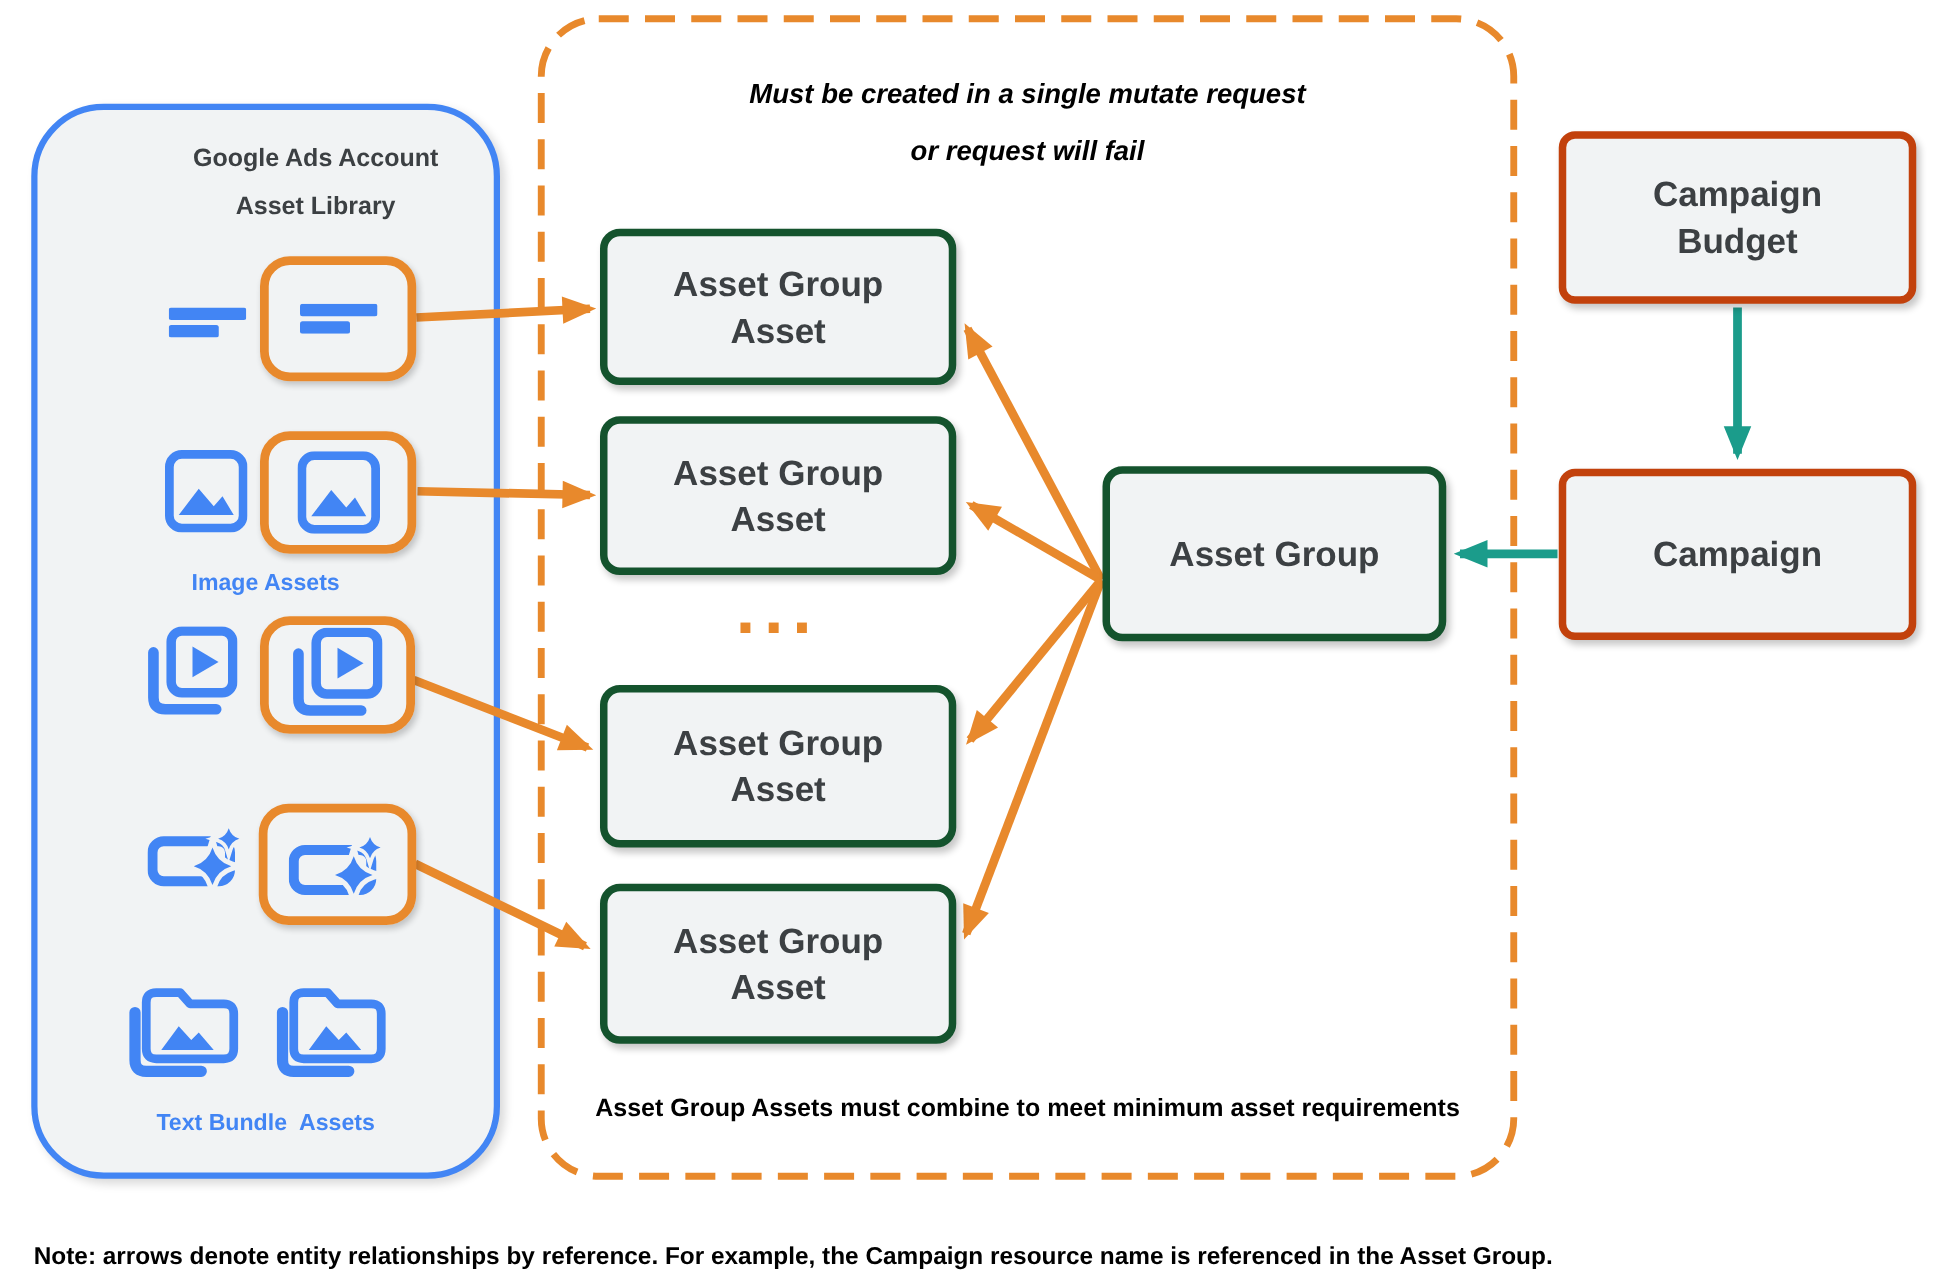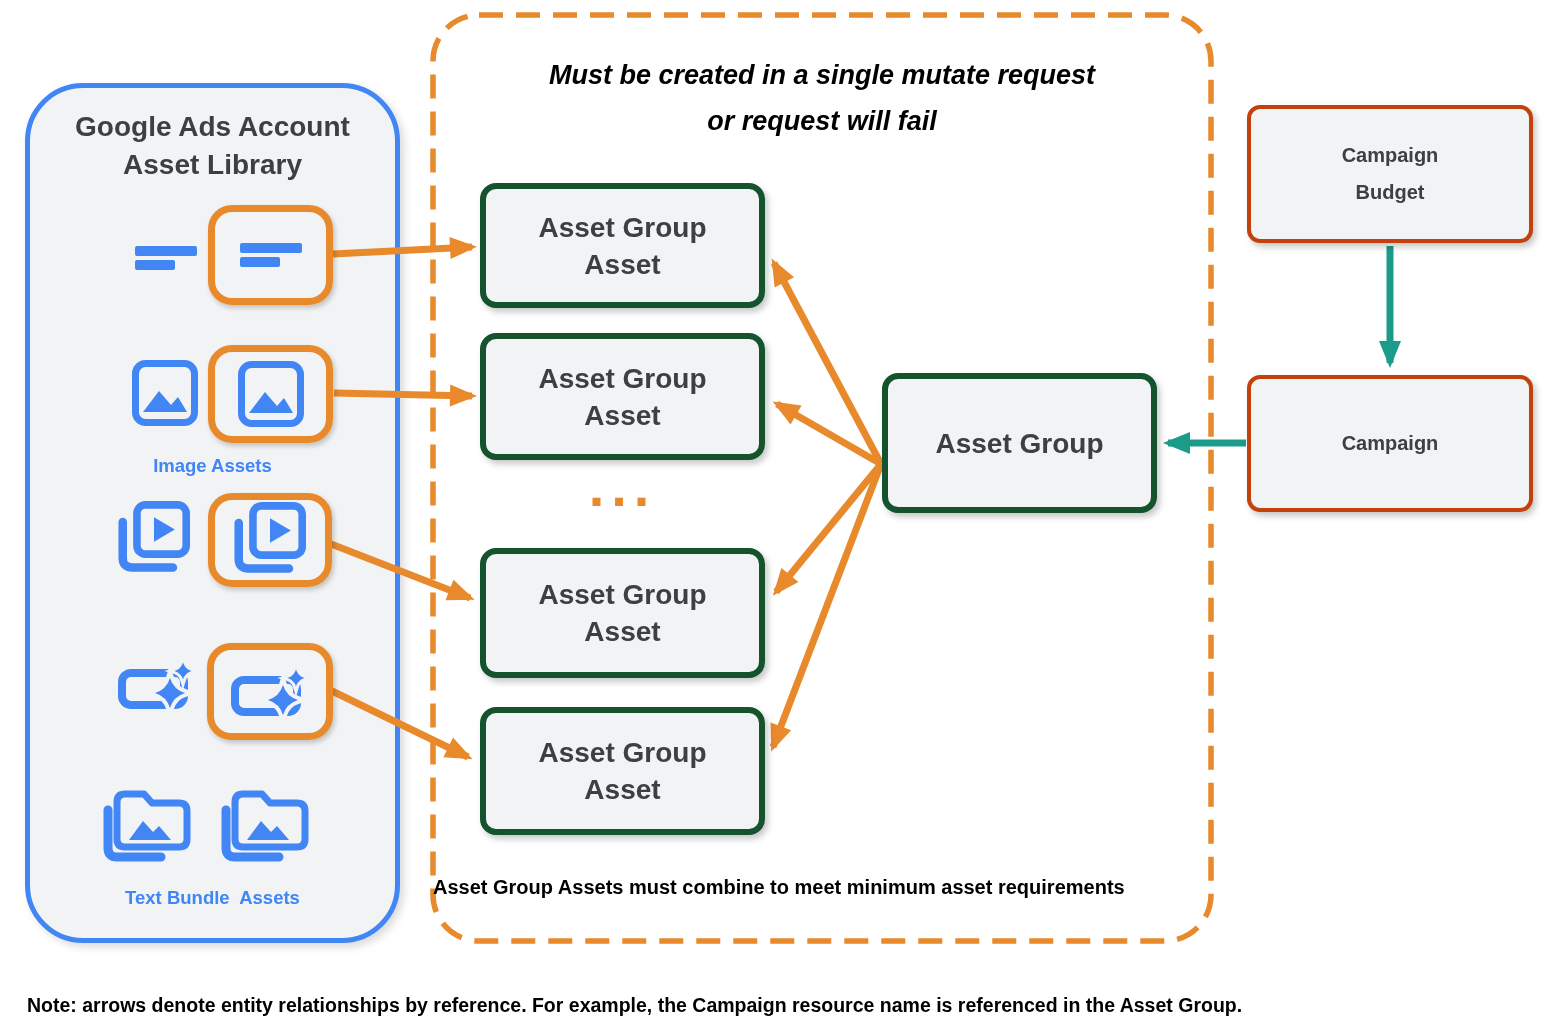--- a/index.html
+++ b/index.html
@@ -8,36 +8,36 @@
   .abs{position:absolute;}
   
   #library-panel{left:25px;top:83px;width:375px;height:860px;box-sizing:border-box;
     background:#F1F3F4;border:5px solid #4285F4;border-radius:58px;
     box-shadow:4px 4px 8px rgba(0,0,0,0.15);z-index:0;}
   #connector-layer{left:0;top:0;width:1552px;height:1017px;z-index:1;pointer-events:none;}
   .layer2{z-index:2;}
   
   .preline{white-space:pre-line;}
   #library-title{left:25px;top:108px;width:375px;text-align:center;
-    font-size:28px;font-weight:bold;line-height:38px;color:#3C4043;}
+    font-size:20px;font-weight:bold;line-height:38px;color:#3C4043;padding-left:40px;}
   .asset-label{left:25px;width:375px;text-align:center;font-size:18.5px;font-weight:bold;
     color:#4285F4;white-space:pre;}
-  #mutate-title{left:433px;top:52px;width:778px;text-align:center;font-size:27px;
+  #mutate-title{left:433px;top:52px;width:778px;text-align:center;font-size:22px;
     font-weight:bold;font-style:italic;line-height:46px;color:#000;}
-  #mutate-footer{left:433px;top:876px;width:778px;text-align:left;font-size:20px;
+  #mutate-footer{left:433px;top:876px;width:778px;text-align:center;font-size:20px;
     font-weight:bold;color:#000;}
   #note-text{left:27px;top:994px;width:1500px;font-size:19.5px;font-weight:bold;color:#000;}
   #ellipsis{left:480px;top:459px;width:285px;text-align:center;font-size:56px;line-height:56px;
     font-weight:800;letter-spacing:7px;color:#E8892C;}
   
   .node{box-sizing:border-box;display:flex;align-items:center;justify-content:center;
     background:#F1F3F4;text-align:center;font-weight:bold;color:#3C4043;
     box-shadow:3px 4px 6px rgba(0,0,0,0.22);}
   .orange-node{border:6px solid #14532d;border-radius:16px;font-size:28px;line-height:37px;}
-  .teal-node{border:4px solid #c2410c;border-radius:13px;font-size:20px;line-height:37px;}
+  .teal-node{border:6px solid #c2410c;border-radius:13px;font-size:28px;line-height:37px;}
   #aga-box-1{left:480px;top:183px;width:285px;height:125px;}
   #aga-box-2{left:480px;top:333px;width:285px;height:127px;}
   #aga-box-3{left:480px;top:548px;width:285px;height:130px;}
   #aga-box-4{left:480px;top:707px;width:285px;height:128px;}
   #asset-group-box{left:882px;top:373px;width:275px;height:140px;}
   #campaign-budget-box{left:1247px;top:105px;width:286px;height:138px;}
   #campaign-box{left:1247px;top:375px;width:286px;height:137px;}
   
   .hbox{box-sizing:border-box;border:7px solid #E8892C;border-radius:24px;
     display:flex;align-items:center;justify-content:center;

